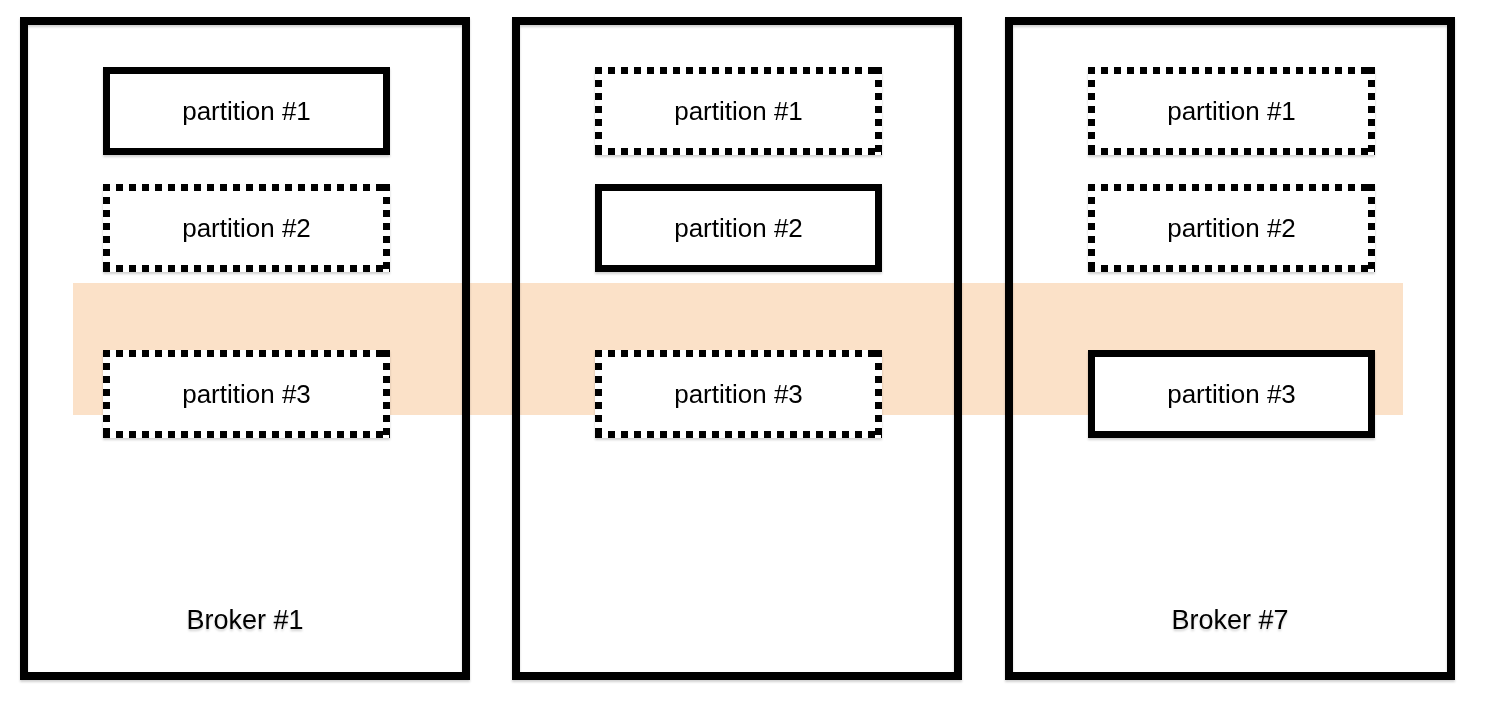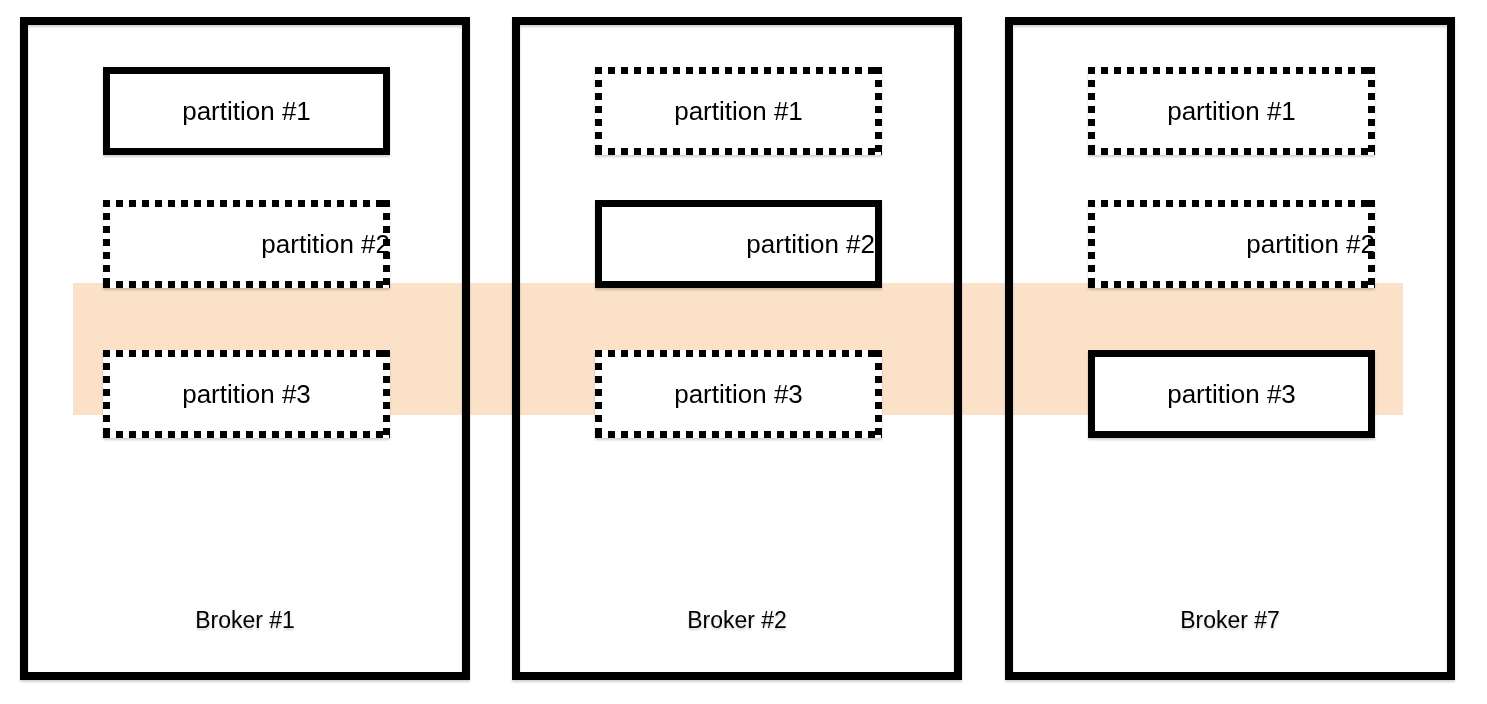--- a/index.html
+++ b/index.html
@@ -53,21 +53,21 @@
     height: 88px;
     box-sizing: border-box;
     background-color: #ffffff;
     display: flex;
     align-items: center;
     justify-content: center;
     font-size: 26px;
     line-height: 1;
   }
   .partition.row1 { top: 42px; }
-  .partition.row2 { top: 175px; justify-content: flex-end; }
+  .partition.row2 { top: 159px; }
   .partition.row3 { top: 278px; margin-top: 47px; }
 
   .partition.solid {
     border: 7px solid #000000;
   }
 
   
   .partition.dotted {
     background-image:
       repeating-linear-gradient(to right,  #000 0 7px, transparent 7px 13px),
@@ -78,21 +78,21 @@
     background-position: left top, left bottom, left top, right top;
     background-repeat: no-repeat;
   }
 
   .broker-label {
     position: absolute;
     left: 0;
     right: 0;
     bottom: 36px;
     text-align: center;
-    font-size: 23px;
+    font-size: 27px;
     line-height: 31px;
   }
 </style>
 </head>
 <body>
 
 <div class="canvas">
 
   <div class="band"></div>
 
@@ -112,21 +112,20 @@
   <div class="broker b2">
     <div class="partition dotted row1">
       <span>partition #1</span>
     </div>
     <div class="partition solid row2">
       <span>partition #2</span>
     </div>
     <div class="partition dotted row3">
       <span>partition #3</span>
     </div>
-    <div class="broker-label">Broker #2</div>
   </div>
 
   <div class="broker b3">
     <div class="partition dotted row1">
       <span>partition #1</span>
     </div>
     <div class="partition dotted row2">
       <span>partition #2</span>
     </div>
     <div class="partition solid row3">

